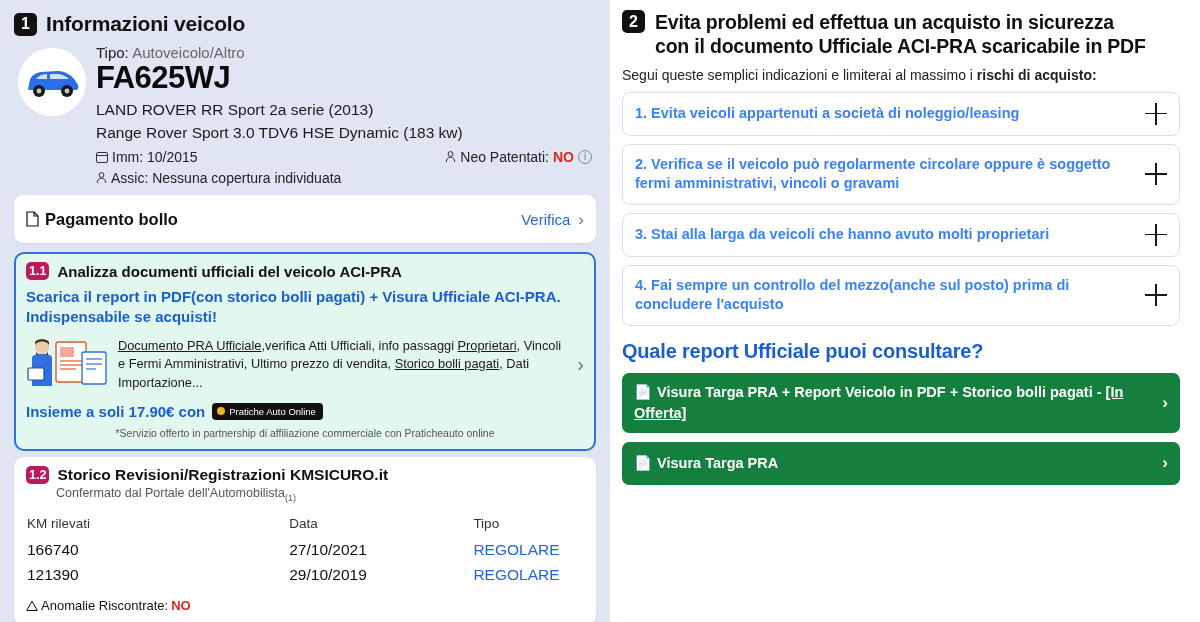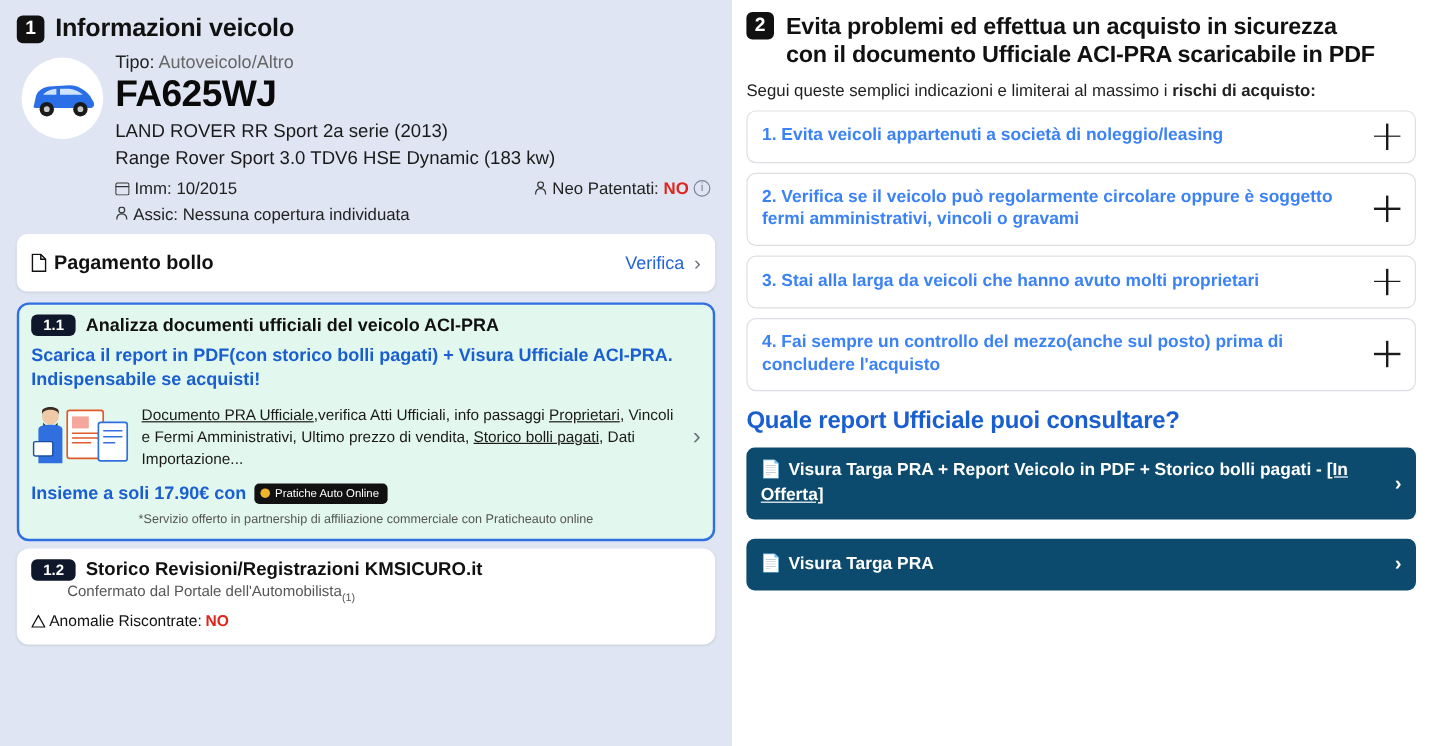--- a/index.html
+++ b/index.html
@@ -142,24 +142,24 @@
     margin-top: 9px;
     background: #e2f7ee;
     border: 2px solid #2f6fe0;
     border-radius: 10px;
     padding: 8px 10px 10px 10px;
   }
   .sub-head {
     display: flex; align-items: center; gap: 8px;
   }
   .badge-sub {
-    background: #0f172a; color: #fff;
+    background: #be185d; color: #fff;
     font-weight: bold; font-size: 12.5px;
     border-radius: 5px;
-    padding: 2px 10px;
+    padding: 2px 3px;
     flex: 0 0 auto;
   }
   .sub-title { font-size: 15px; font-weight: bold; color: #111; }
   .blue-pitch {
     color: #1a5fd0;
     font-weight: bold;
     font-size: 15px;
     line-height: 1.35;
     margin-top: 7px;
   }
@@ -307,29 +307,29 @@
   .plus:after { top: 0; left: 10px; height: 22px; width: 1.6px; }
 
   .q-title {
     color: #1a5fd0;
     font-weight: bold;
     font-size: 20px;
     margin: 14px 0 10px 0;
     letter-spacing: -0.2px;
   }
   .blue-btn {
-    background: #0c4a6e;
+    background: #15803d;
     border-radius: 7px;
     color: #ffffff;
     padding: 9px 12px;
     display: flex;
     align-items: center;
     justify-content: space-between;
     gap: 12px;
-    margin-bottom: 16px;
+    margin-bottom: 9px;
     font-size: 14.5px;
     font-weight: bold;
     line-height: 1.45;
   }
   .blue-btn .lbl { flex: 1 1 auto; }
   .blue-btn u { text-decoration: underline; }
   .blue-btn .chev-w { color: #ffffff; font-size: 17px; }
   .doc-ico { margin-right: 5px; }
 </style>
 </head>
@@ -451,20 +451,41 @@
 
     <div class="card12">
       <div class="sub-head">
         <span class="badge-sub">1.2</span>
         <span class="rev-title">Storico Revisioni/Registrazioni KMSICURO.it</span>
       </div>
       <div class="rev-sub">
         <span>Confermato dal Portale dell'Automobilista</span><sub>(1)</sub>
       </div>
 
+      <table class="rev-table">
+        <thead>
+          <tr>
+            <th class="col-km">KM rilevati</th>
+            <th class="col-data">Data</th>
+            <th>Tipo</th>
+          </tr>
+        </thead>
+        <tbody>
+          <tr>
+            <td>166740</td>
+            <td>27/10/2021</td>
+            <td class="status">REGOLARE</td>
+          </tr>
+          <tr>
+            <td>121390</td>
+            <td>29/10/2019</td>
+            <td class="status">REGOLARE</td>
+          </tr>
+        </tbody>
+      </table>
 
       <div class="anomalie">
         <svg width="12" height="12" viewBox="0 0 12 12">
           <path d="M6 1 L11.3 10.5 H0.7 Z" fill="none" stroke="#111" stroke-width="1"></path>
         </svg>
         <span>Anomalie Riscontrate:</span>
         <span class="no-red">NO</span>
       </div>
     </div>
   </div>

